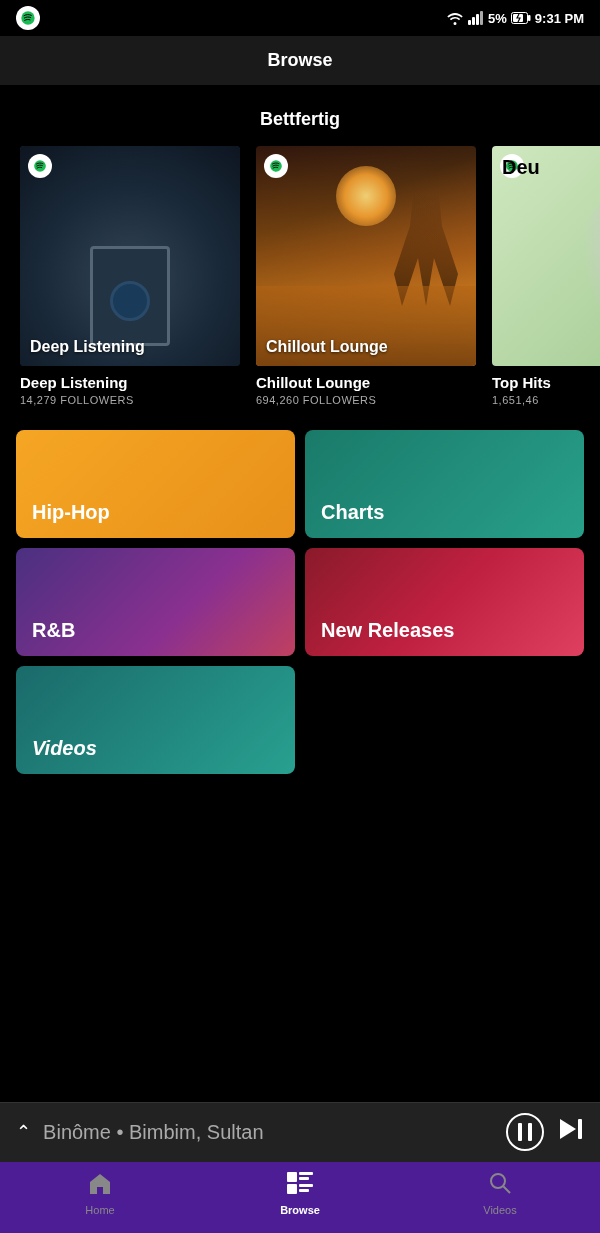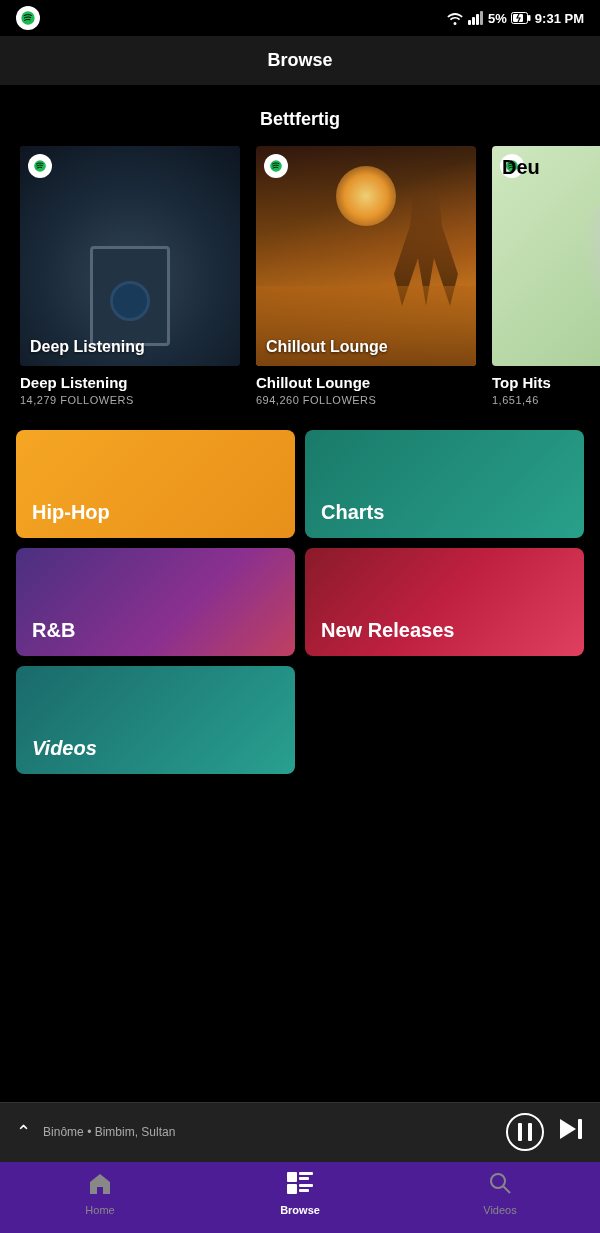--- a/index.html
+++ b/index.html
@@ -255,21 +255,21 @@
       display: flex;
       align-items: center;
       gap: 12px;
     }
     .chevron-up {
       font-size: 18px;
       color: #fff;
       cursor: pointer;
     }
     .now-playing-track {
-      font-size: 12px;
+      font-size: 20px;
       color: #fff;
     }
     .now-playing-track span {
       color: #aaa;
     }
     .now-playing-controls {
       display: flex;
       align-items: center;
       gap: 16px;
     }

